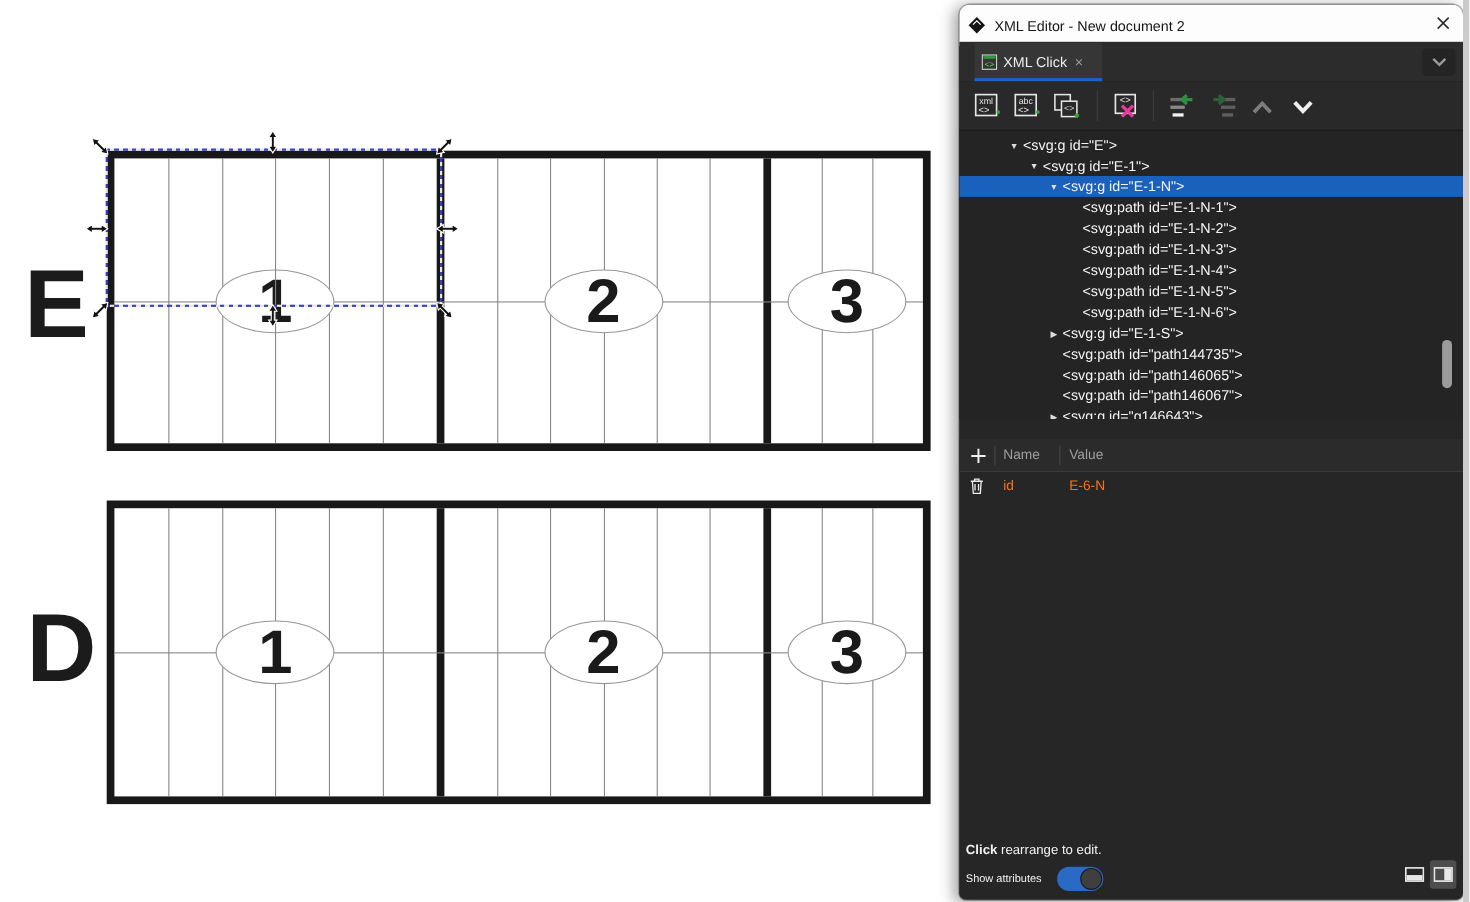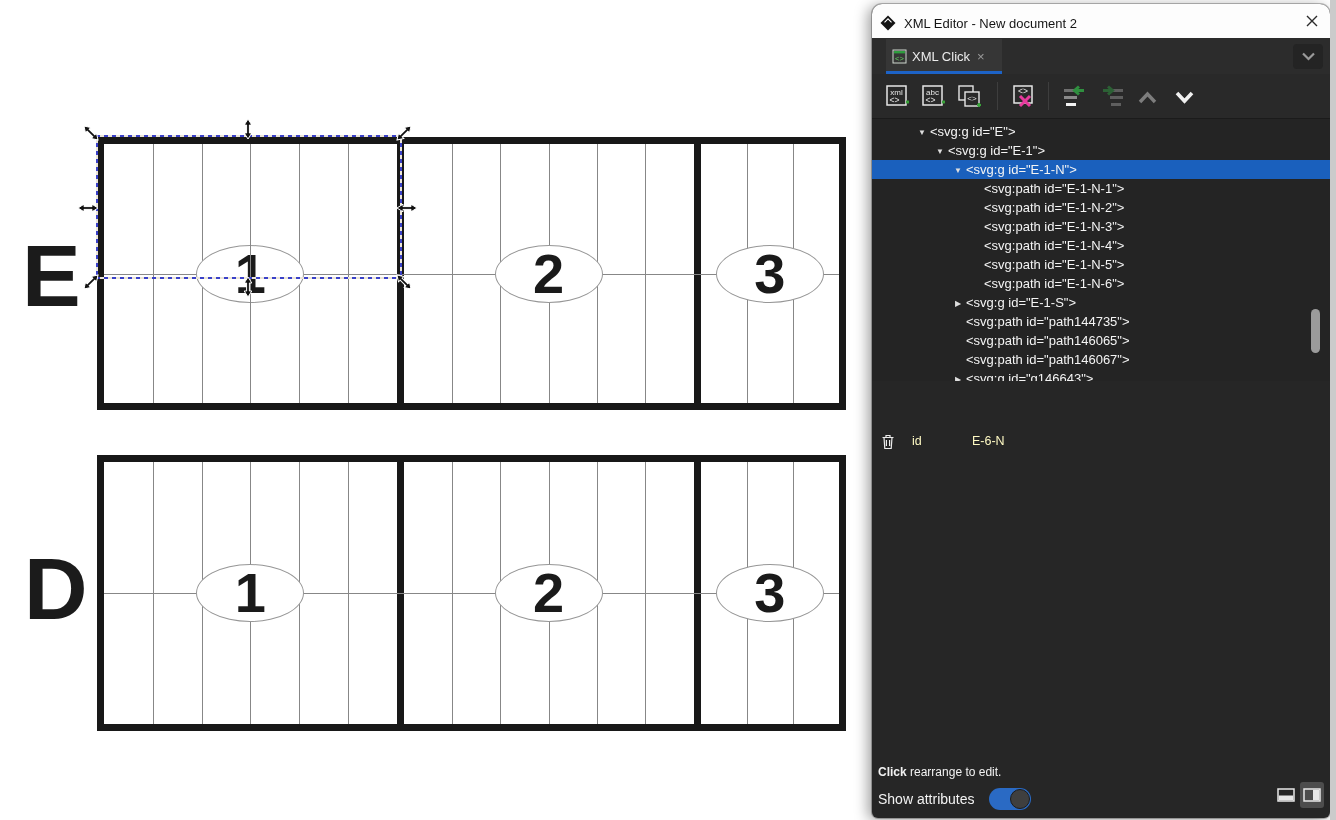--- a/index.html
+++ b/index.html
@@ -47,28 +47,28 @@
 
   .hint1{position:absolute;left:0;top:377px;width:100%;height:18px;background:#1e1e1e;border-top:1px solid #141414;font-size:12px;color:#f2f2f2;line-height:17px;padding-left:6px;box-sizing:border-box;}
   b{font-weight:bold;}
 
   .attr-header{position:absolute;left:0;top:395px;width:100%;height:30px;background:#2b2b2b;border-bottom:1px solid #3b3b3b;box-sizing:border-box;}
   .attr-header .colname{position:absolute;top:7px;font-size:12.5px;color:#9e9e9e;}
   .vsep{position:absolute;top:6px;width:1px;height:18px;background:#454545;}
   .add-attr{position:absolute;left:6px;top:4px;width:22px;height:22px;display:flex;align-items:center;justify-content:center;}
   .attr-rows{position:absolute;left:0;top:425px;width:100%;}
   .arow{position:relative;height:26px;}
-  .arow .aname,.arow .avalue{position:absolute;top:5px;font-size:12.5px;color:#fef9c3;}
+  .arow .aname,.arow .avalue{position:absolute;top:5px;font-size:12.5px;color:#f97316;}
   .arow .aname{left:40px;}
   .arow .avalue{left:100px;}
   .arow .trash{position:absolute;left:9px;top:5px;}
 
   .hint2{position:absolute;left:6px;top:761px;font-size:12px;color:#f2f2f2;}
   .toggle-row{position:absolute;left:6px;top:782px;height:26px;display:flex;align-items:center;}
-  .toggle-label{font-size:14px;color:#f2f2f2;}
+  .toggle-label{font-size:10px;color:#f2f2f2;}
   .toggle{position:relative;width:42px;height:22px;border-radius:11px;margin-left:14px;}
   .knob{position:absolute;right:1px;top:1px;width:20px;height:20px;border-radius:50%;background:#3f3f3f;border:1px solid #1c1c1c;box-sizing:border-box;}
   .layout-btn{position:absolute;top:778px;width:24px;height:26px;display:flex;align-items:center;justify-content:center;border-radius:3px;}
   .layout-btn.first{left:402px;}
   .layout-btn.second{left:428px;background:#4d4d4d;}
 
   .right-strip{position:absolute;left:1330px;top:0;width:6px;height:820px;background:#cbcbcb;}
 </style>
 </head>
 <body>
@@ -272,20 +272,31 @@
         <div class="trow" style="padding-left: 96px;"><span class="expander"></span><span>&lt;svg:path id="E-1-N-6"&gt;</span></div>
         <div class="trow" style="padding-left: 78px;"><span class="expander">▶</span><span>&lt;svg:g id="E-1-S"&gt;</span></div>
         <div class="trow" style="padding-left: 78px;"><span class="expander"></span><span>&lt;svg:path id="path144735"&gt;</span></div>
         <div class="trow" style="padding-left: 78px;"><span class="expander"></span><span>&lt;svg:path id="path146065"&gt;</span></div>
         <div class="trow" style="padding-left: 78px;"><span class="expander"></span><span>&lt;svg:path id="path146067"&gt;</span></div>
         <div class="trow" style="padding-left: 78px;"><span class="expander">▶</span><span>&lt;svg:g id="g146643"&gt;</span></div>
         <div class="sb-thumb"></div>
       </div>
 
 
+    <div class="attr-header">
+      <div class="add-attr">
+        <svg width="15" height="15" viewBox="0 0 15 15">
+          <path d="M7.5 1 V14 M1 7.5 H14" stroke="#f0f0f0" stroke-width="1.8"></path>
+        </svg>
+      </div>
+      <div class="vsep" style="left:32px;"></div>
+      <span class="colname" style="left:40px;">Name</span>
+      <div class="vsep" style="left:91px;"></div>
+      <span class="colname" style="left:100px;">Value</span>
+    </div>
 
     <div class="attr-rows" id="attrRows">
         <div class="arow">
           <svg class="trash" width="14" height="16" viewBox="0 0 14 16">
             <path d="M1.5 3.5 H12.5 M5 3 V1.5 H9 V3 M3 3.5 L3.8 14.5 H10.2 L11 3.5 M5.4 6 V12 M8.6 6 V12" stroke="#ececec" stroke-width="1.2" fill="none"></path>
           </svg>
           <span class="aname">id</span>
           <span class="avalue">E-6-N</span>
         </div>
       </div>

